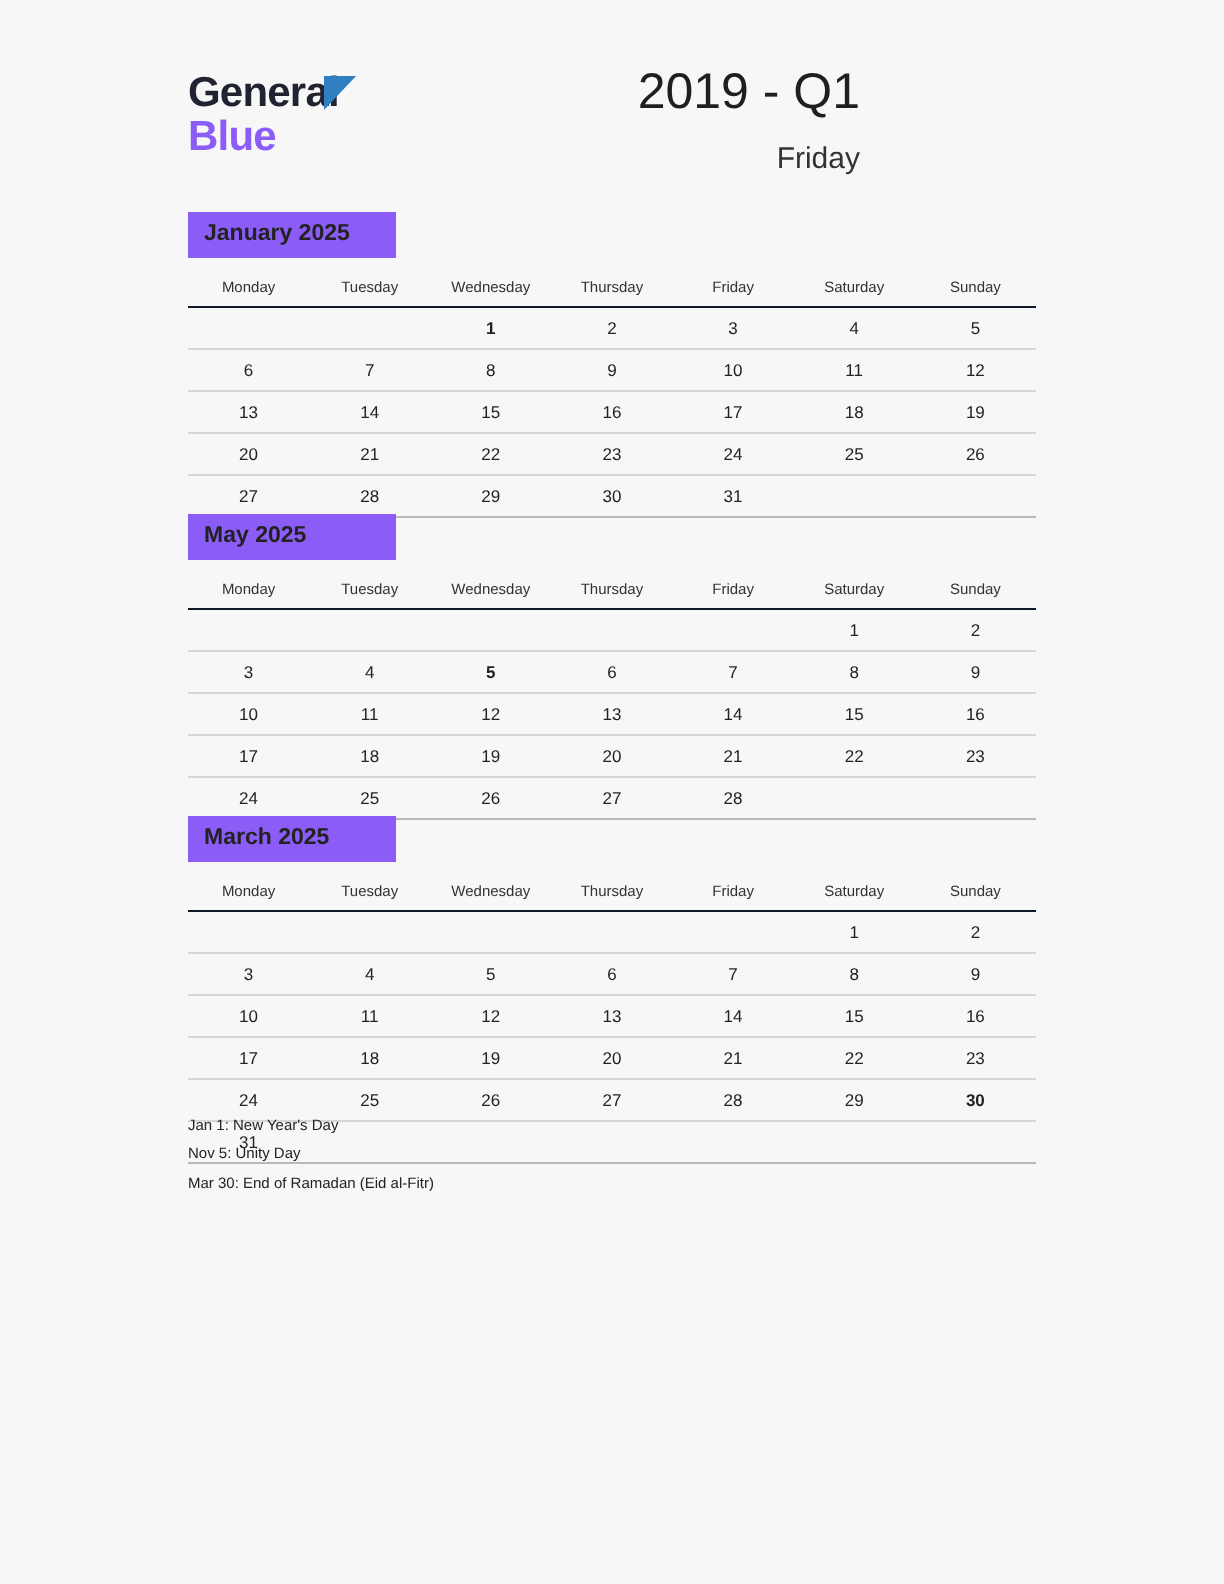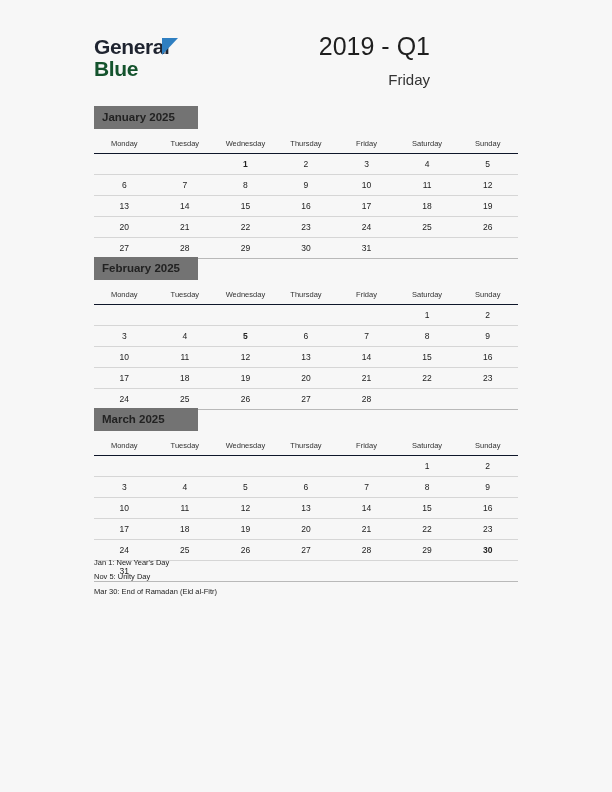--- a/index.html
+++ b/index.html
@@ -35,21 +35,21 @@
     color: #1f2430;
     letter-spacing: -0.4px;
   }
   .logo-row2 {
     display: flex;
     align-items: flex-end;
   }
   .logo-blue {
     font-size: 21px;
     font-weight: bold;
-    color: #14532d;
+    color: #8b5cf6;
     letter-spacing: -0.4px;
   }
   .logo-tri {
     position: absolute;
     left: 68px;
     top: 2px;
     width: 0;
     height: 0;
     border-left: 16px solid #2f7fc1;
     border-bottom: 17px solid transparent;
@@ -74,21 +74,21 @@
   .month {
     position: absolute;
     left: 94px;
     width: 424px;
   }
   #month-0 { top: 106px; }
   #month-1 { top: 257px; }
   #month-2 { top: 408px; }
 
   .month-name {
-    background: #737373;
+    background: #8b5cf6;
     font-size: 11.5px;
     font-weight: bold;
     color: #222;
     padding: 5px 8px 6px 8px;
     width: 104px;
     box-sizing: border-box;
   }
   table.cal {
     border-collapse: collapse;
     width: 424px;
@@ -207,21 +207,21 @@
             <td>30</td>
             <td>31</td>
             <td class="empty"></td>
             <td class="empty"></td>
           </tr>
         </tbody>
       </table>
   </div>
 
   <div class="month" id="month-1">
-    <div class="month-name">February 2025</div>
+    <div class="month-name">May 2025</div>
     <table class="cal">
         <thead>
           <tr>
             <th>Monday</th>
             <th>Tuesday</th>
             <th>Wednesday</th>
             <th>Thursday</th>
             <th>Friday</th>
             <th>Saturday</th>
             <th>Sunday</th>

